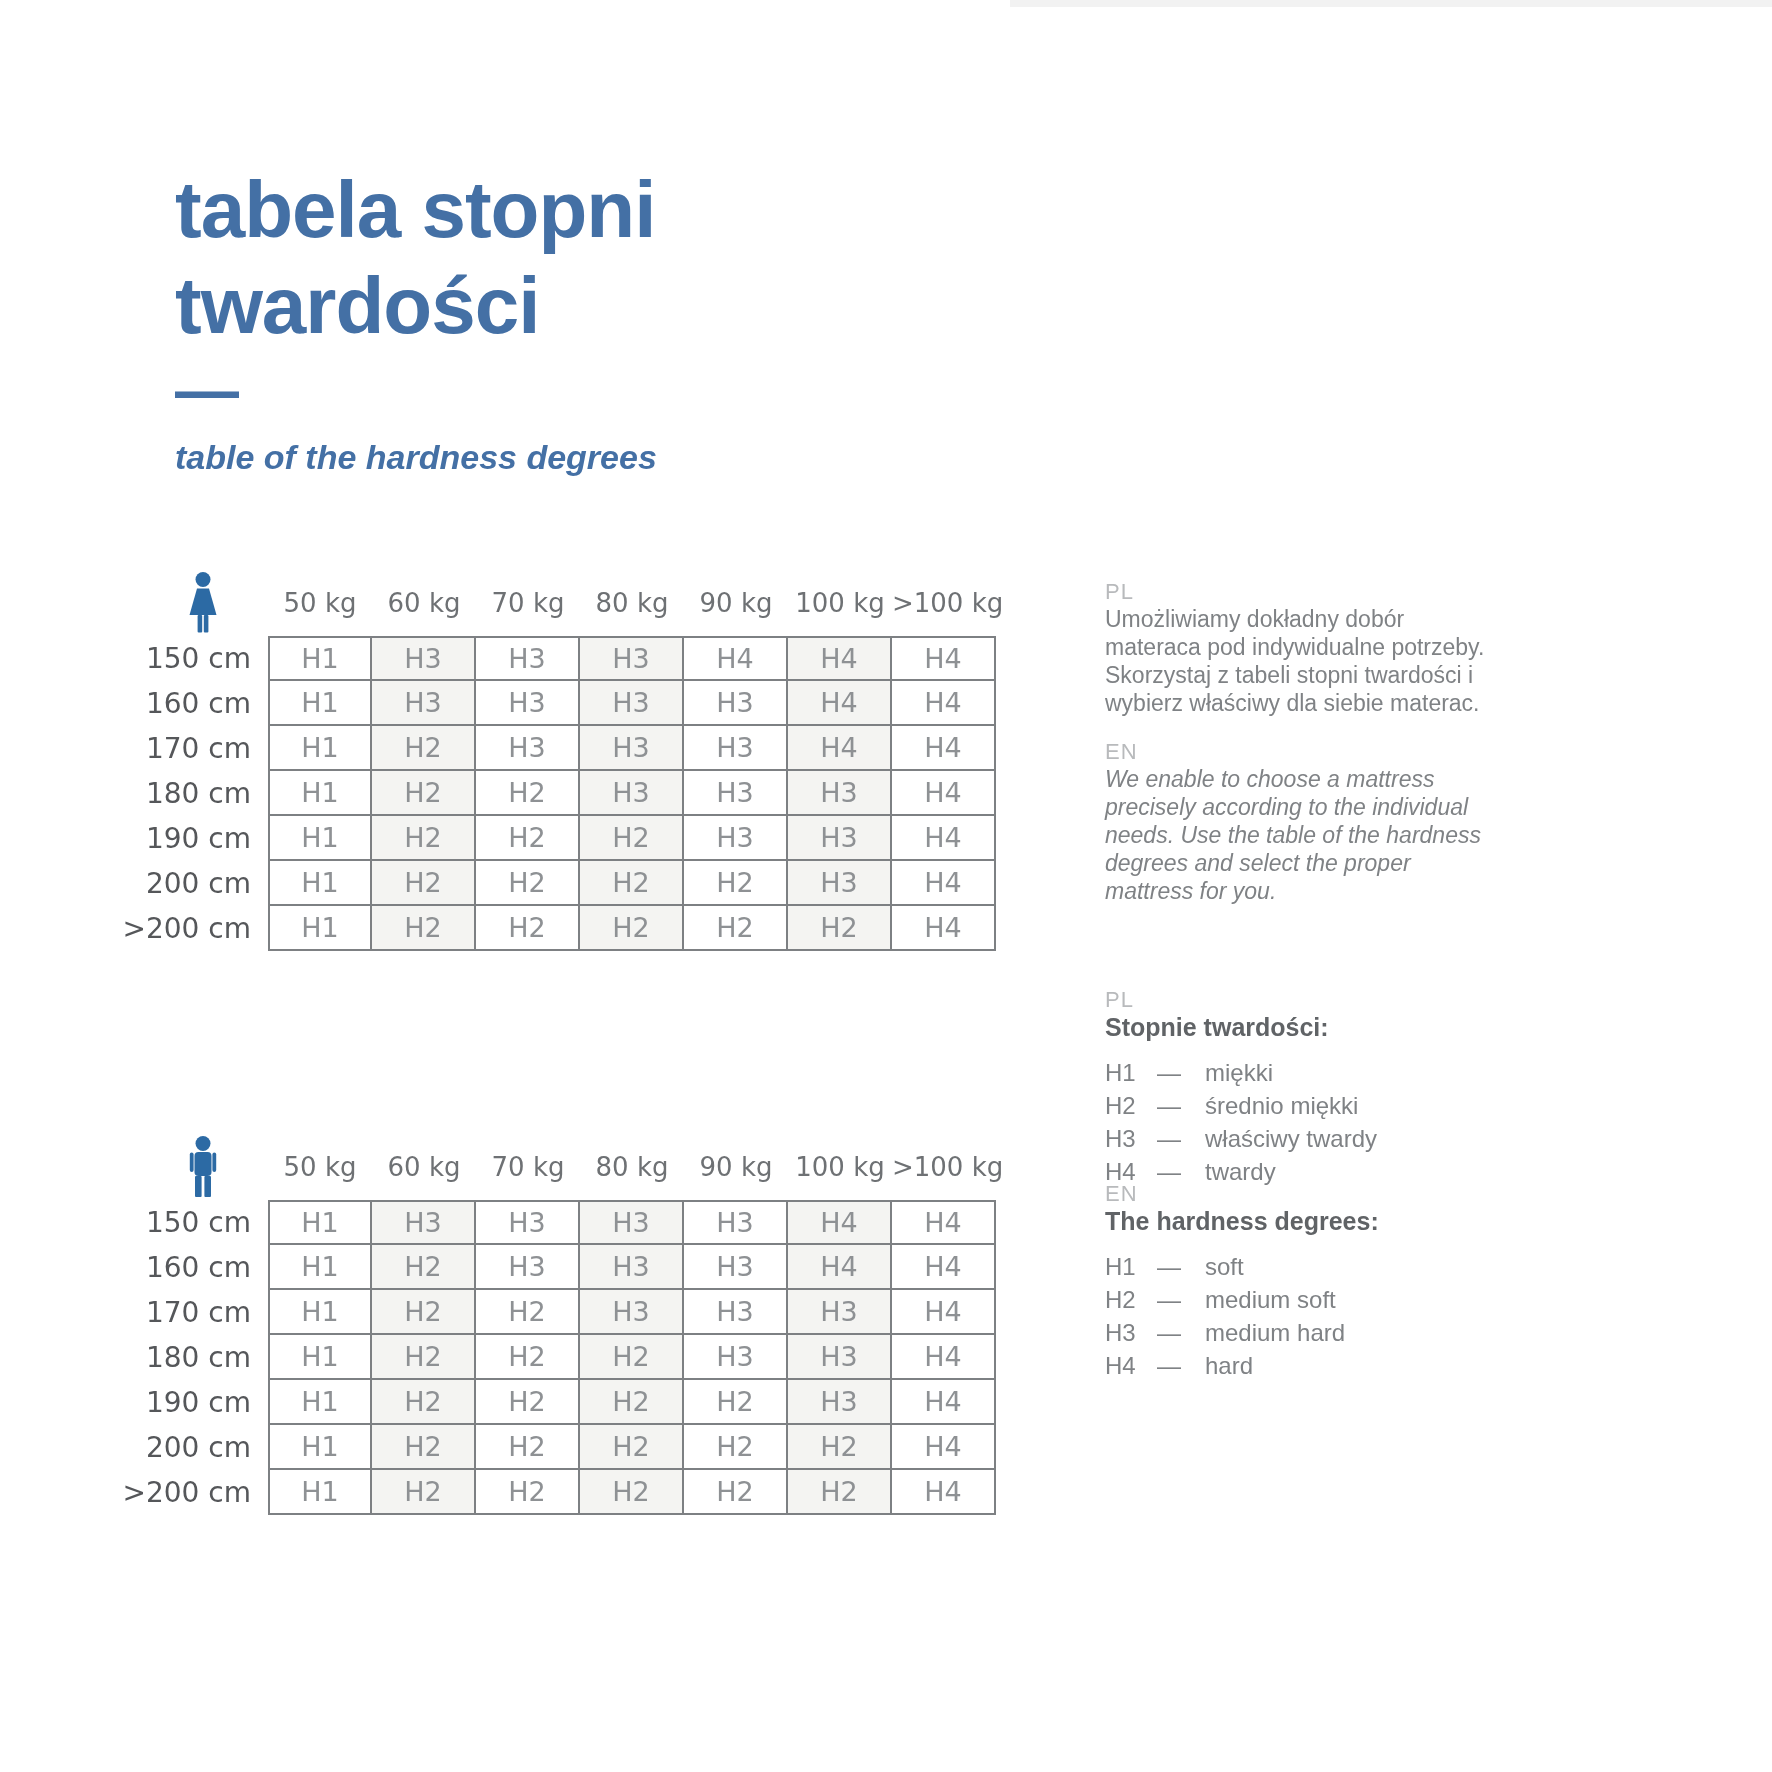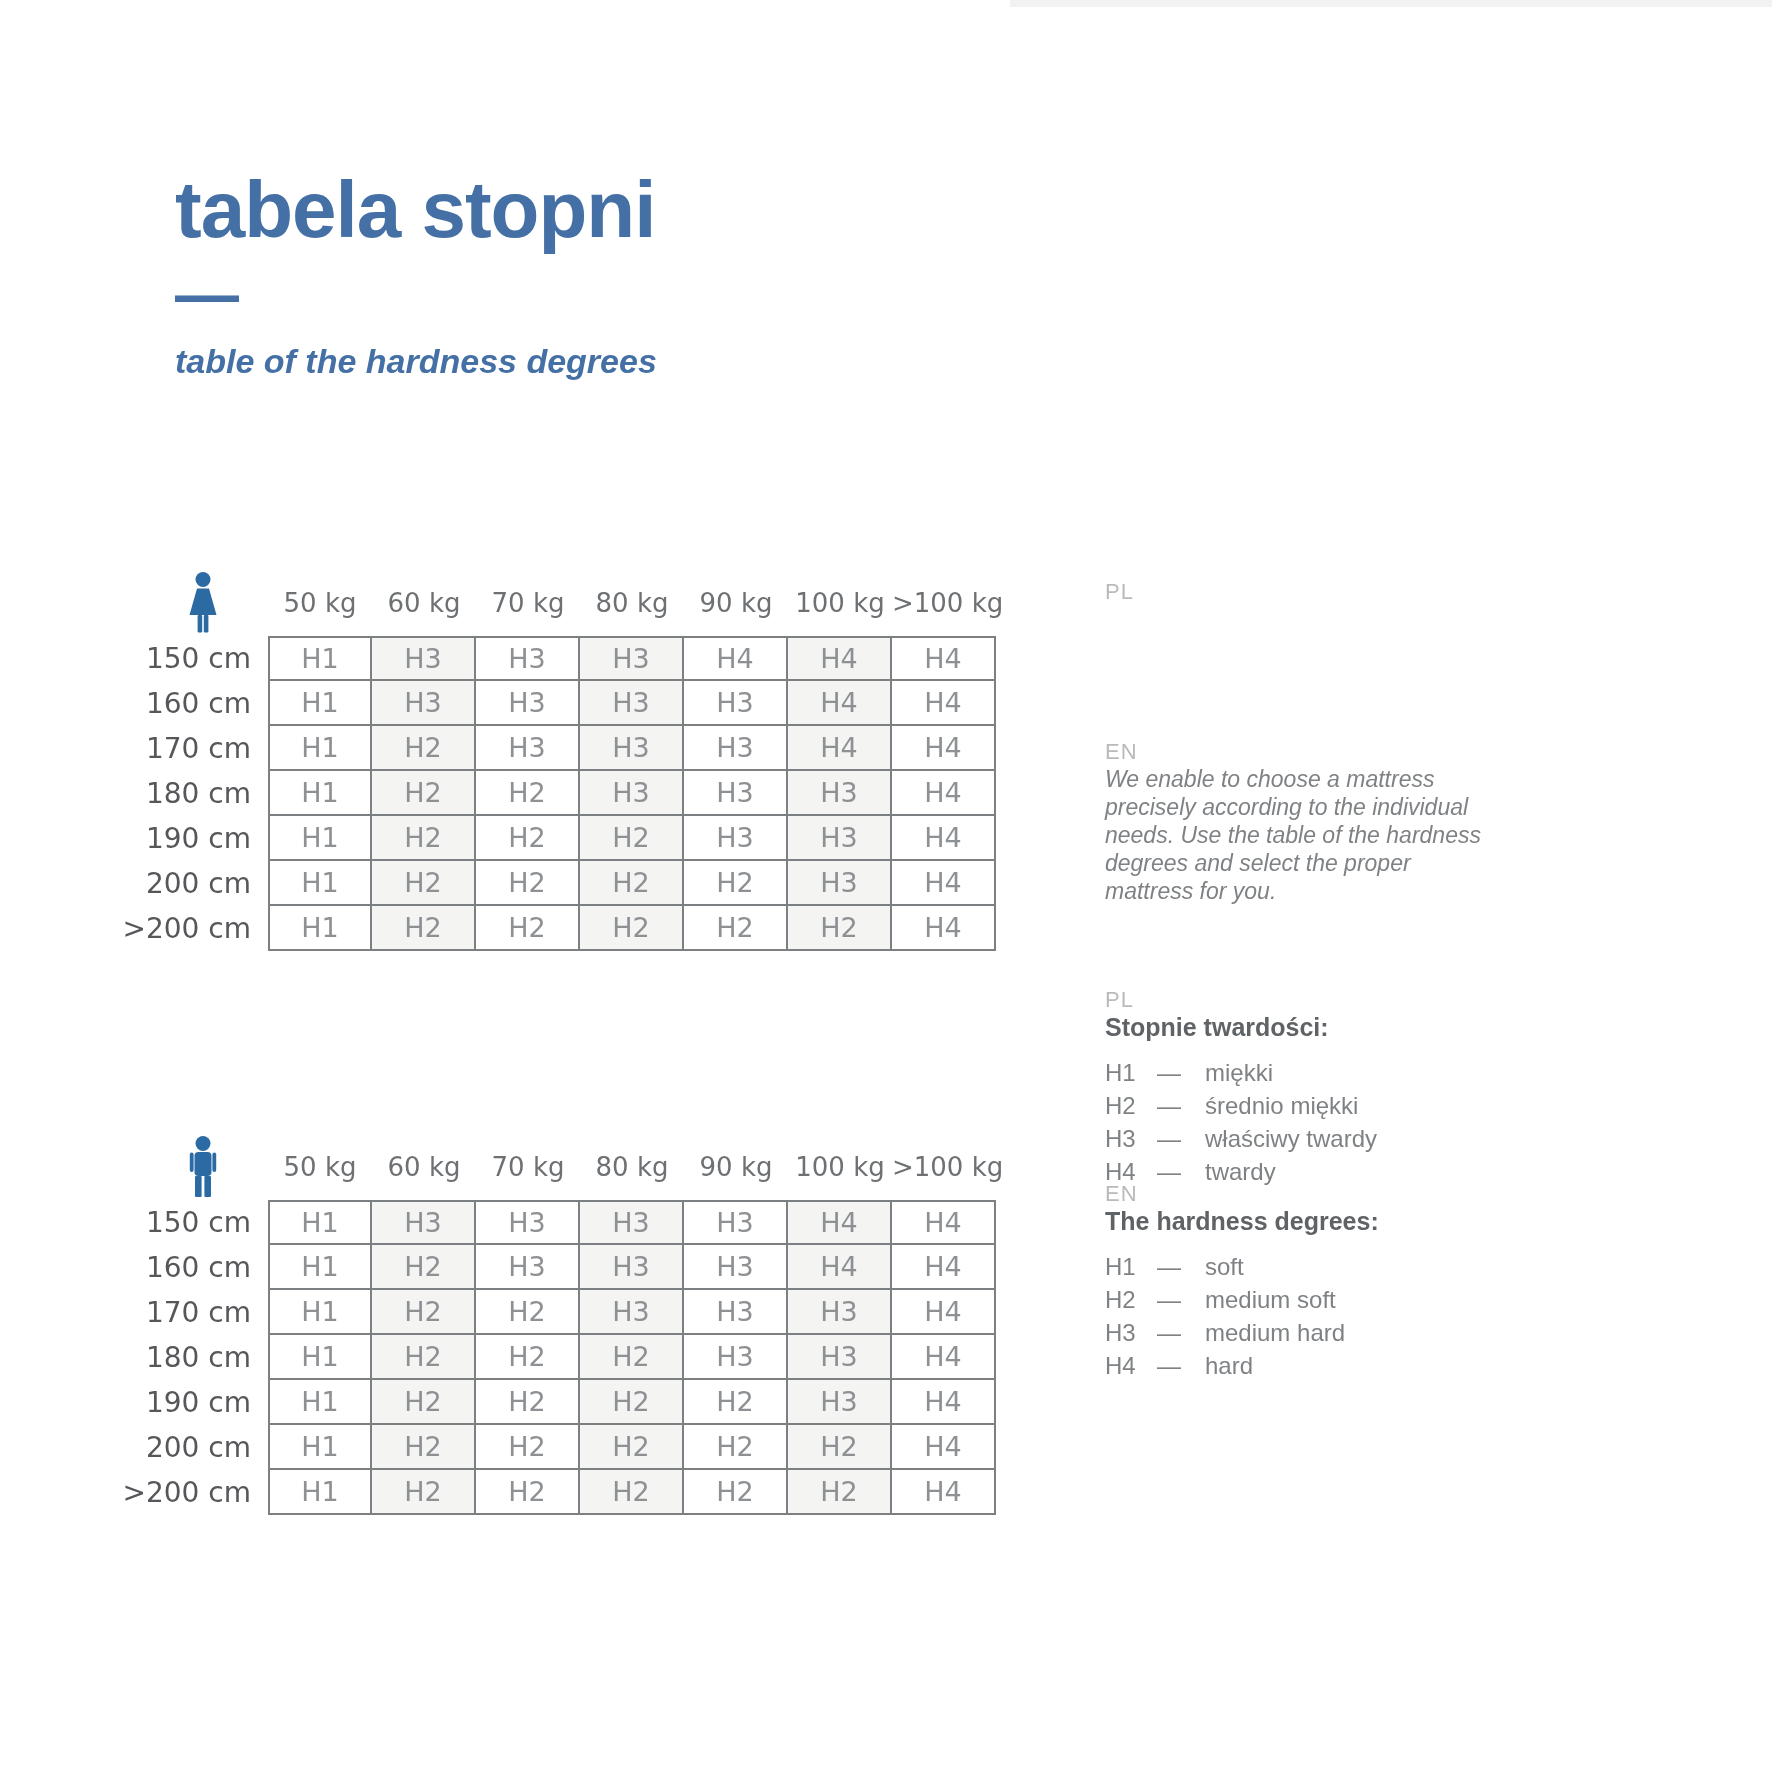--- a/index.html
+++ b/index.html
@@ -58,20 +58,21 @@
 </head>
 <body>
 
 <div class="page">
 
   <div class="topbar"></div>
 
   <header class="title-block">
     <h1 class="title">
       <span class="line">tabela stopni</span>
+      <span class="line">twardości</span>
     </h1>
     <div class="dash">—</div>
     <h2 class="subtitle">table of the hardness degrees</h2>
   </header>
 
   <section class="h-table t1">
     <div class="trow thead">
       <span class="icon-wrap">
         <svg width="38" height="62" viewBox="0 0 38 62" xmlns="http://www.w3.org/2000/svg">
           <circle cx="19" cy="7.5" r="7.5"></circle>
@@ -251,20 +252,21 @@
           <span class="cell shaded">H2</span>
           <span class="cell">H2</span>
           <span class="cell shaded">H2</span>
           <span class="cell">H4</span>
         </div>
       </div>
   </section>
 
   <aside class="side-block info-pl">
     <span class="lang">PL</span>
+    <p class="para">Umożliwiamy dokładny dobór materaca pod indywidualne potrzeby. Skorzystaj z tabeli stopni twardości i wybierz właściwy dla siebie materac.</p>
   </aside>
 
   <aside class="side-block info-en">
     <span class="lang">EN</span>
     <p class="para italic">We enable to choose a mattress precisely according to the individual needs. Use the table of the hardness degrees and select the proper mattress for you.</p>
   </aside>
 
   <aside class="side-block legend-pl">
     <span class="lang">PL</span>
     <div class="legend-content">

